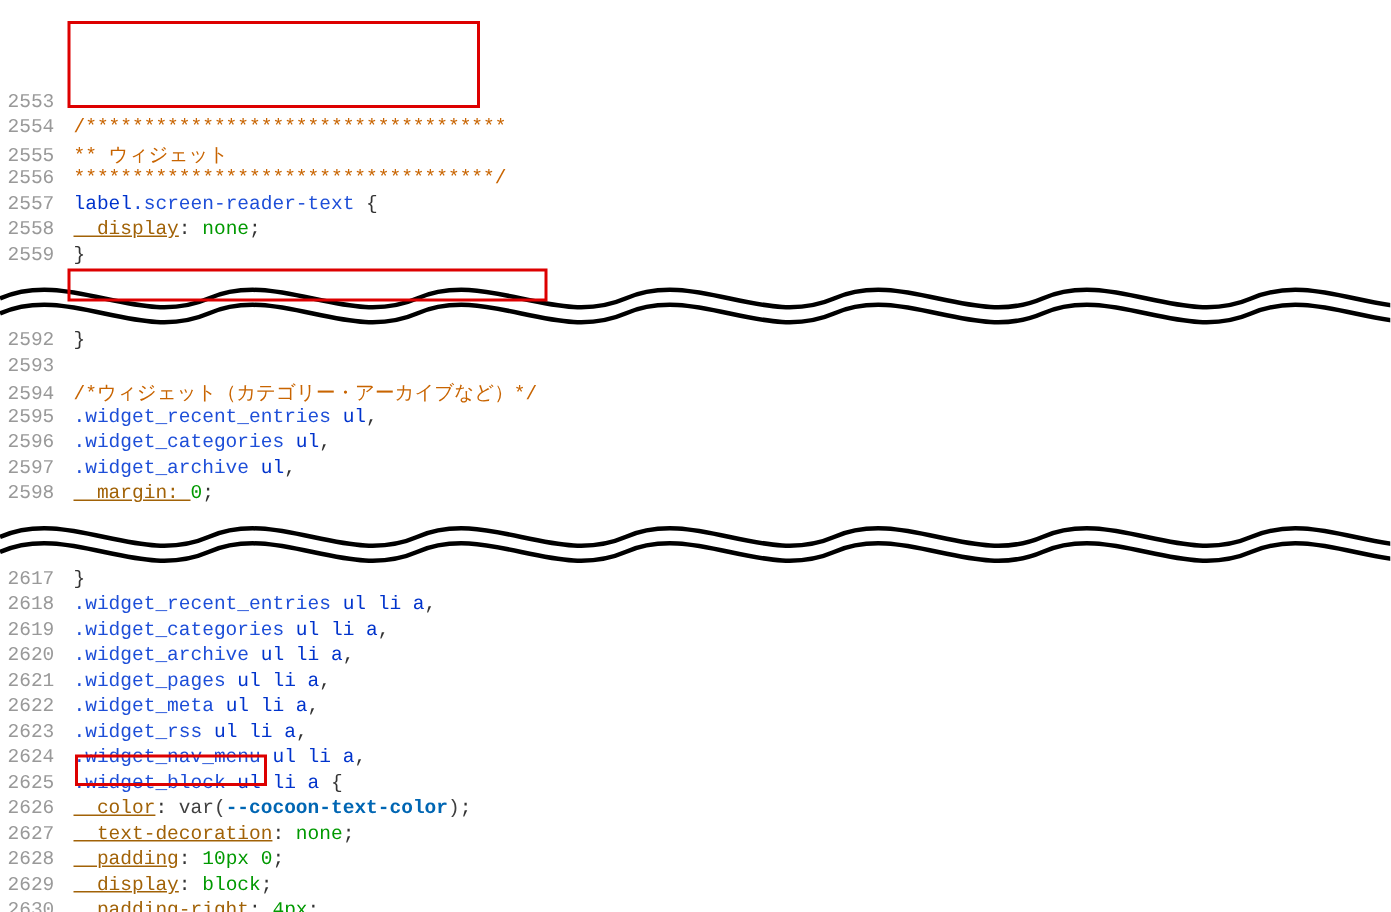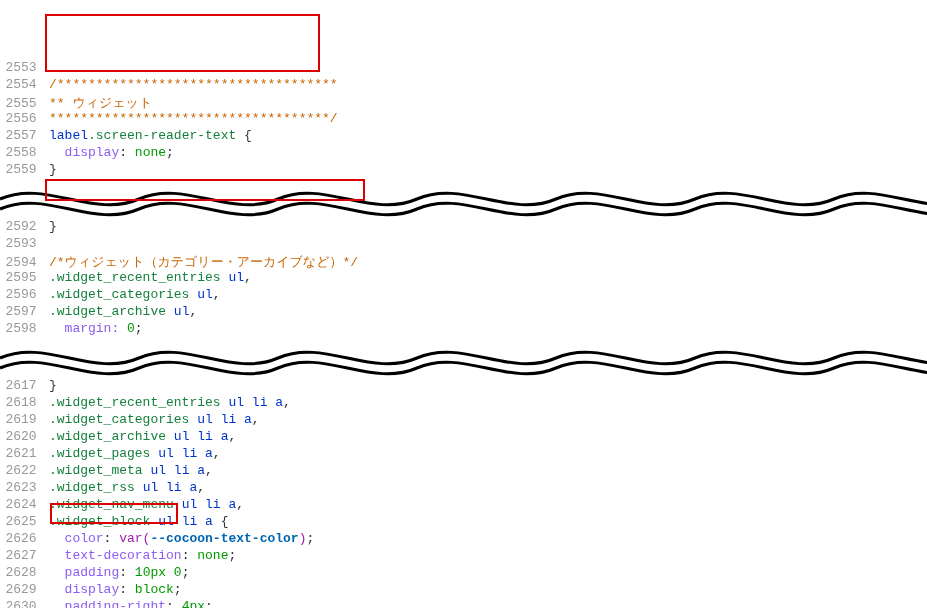--- a/index.html
+++ b/index.html
@@ -12,34 +12,34 @@
       position: relative;
     }
     .line {
       display: flex;
       align-items: baseline;
       height: 17px;
       padding-left: 5px;
     }
     .line-num {
       width: 32px;
-      text-align: center;
+      text-align: left;
       color: #999999;
       margin-right: 12px;
       flex-shrink: 0;
     }
     .code {
       white-space: pre;
     }
     .tok-comment { color: #c86400; }
-    .tok-class { color: #15803d; }
+    .tok-class { color: #1d4ed8; }
     .tok-tag { color: #0033cc; text-align: center; }
-    .tok-prop { color: #8b5cf6; }
+    .tok-prop { color: #a16207; text-decoration: underline; }
     .tok-value { color: #009900; }
-    .tok-func { color: #a21caf; font-family: Liberation Mono, monospace; }
+    .tok-func { color: #404040; font-family: Liberation Mono, monospace; }
     .tok-var { color: #0066b3; font-weight: bold; }
     .tok-punct { color: #333333; }
     .highlight1 {
       position: absolute;
       border: 2.5px solid #dd0000;
       pointer-events: none;
       z-index: 5;
     }
     .cut {
       position: relative;

